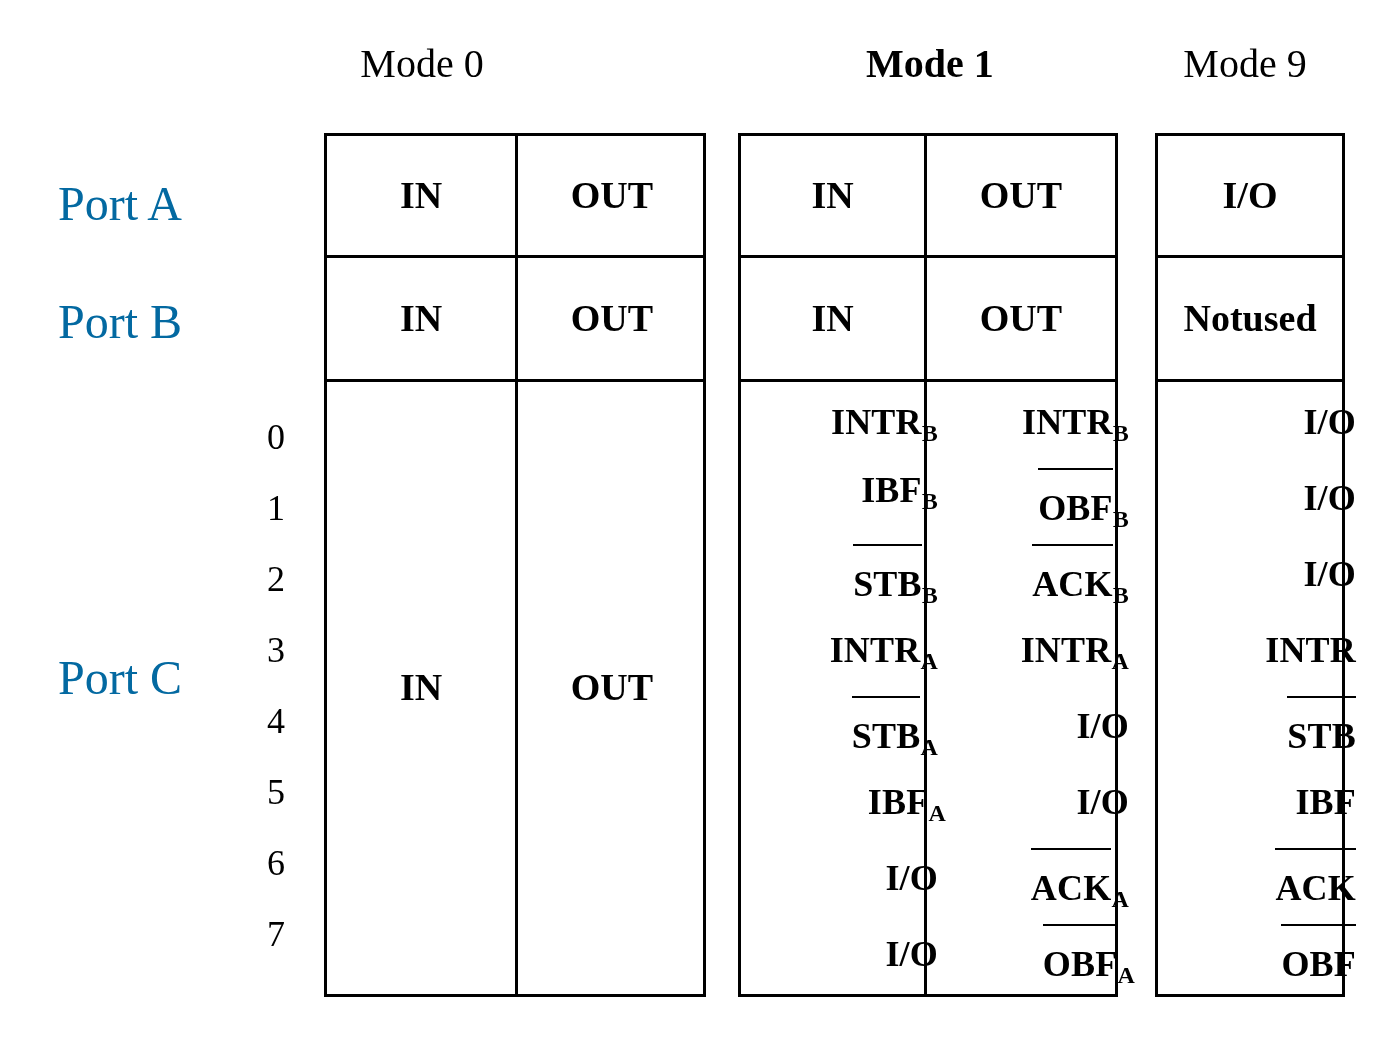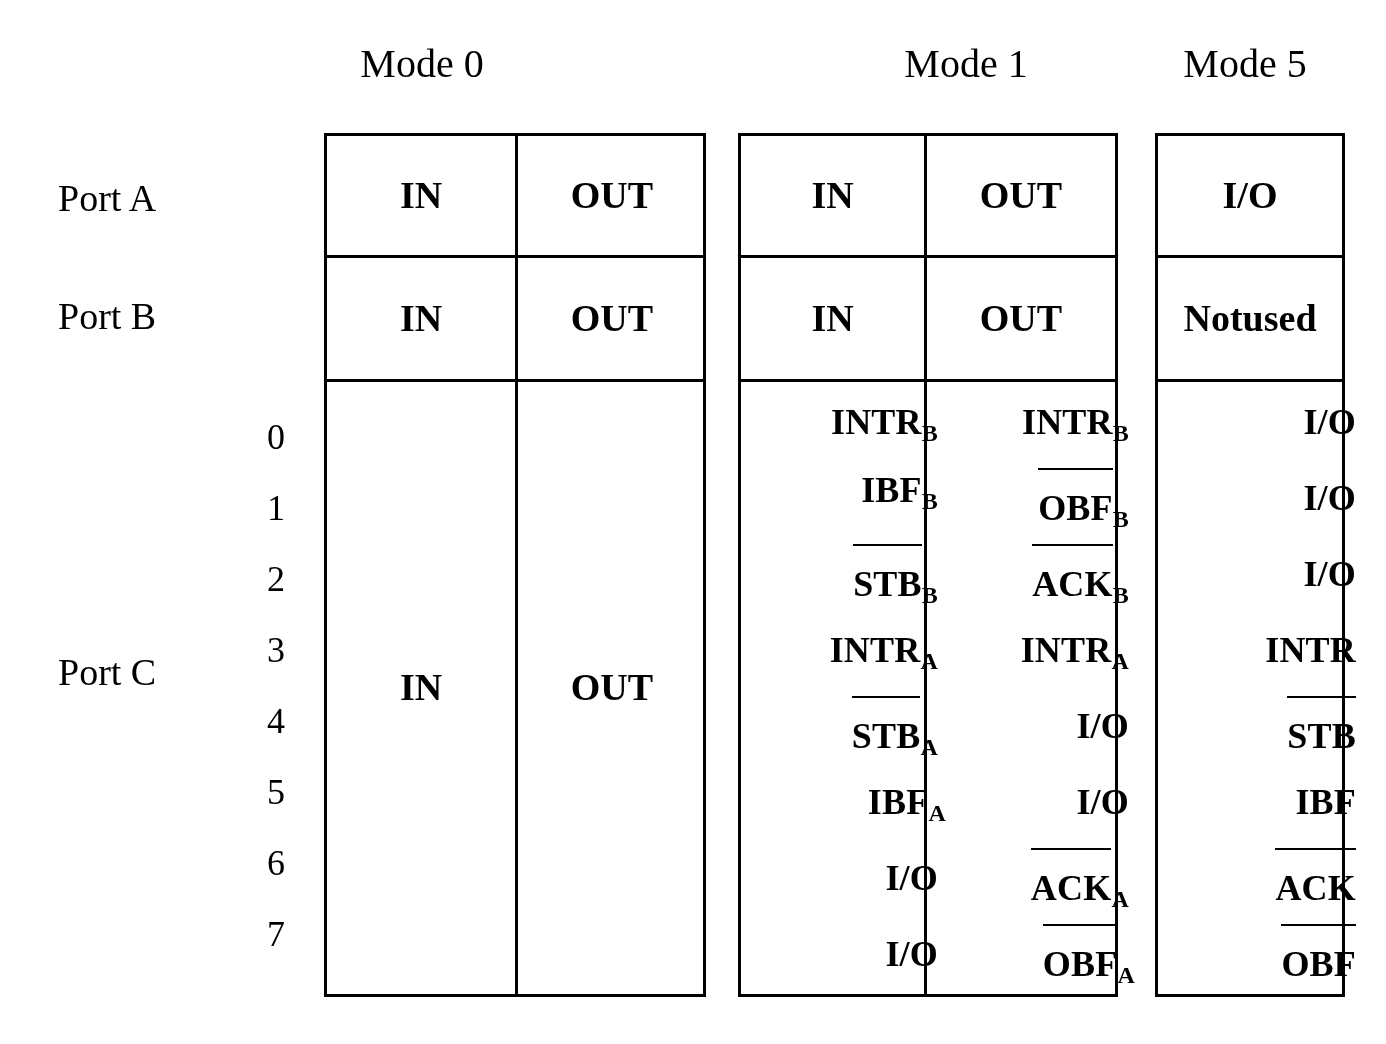--- a/index.html
+++ b/index.html
@@ -26,29 +26,29 @@
   
   .mode-header {
     position: absolute;
     text-align: center;
     font-size: 40px;
     font-family: "Liberation Serif", serif;
     color: #000;
     white-space: nowrap;
   }
   #mode0-header { left: 232px; top: 40px; width: 380px; }
-  #mode1-header { left: 776px; top: 40px; width: 380px; }
+  #mode1-header { left: 740px; top: 40px; width: 380px; font-weight: bold; }
   #mode2-header { left: 1145px; top: 40px; width: 200px; }
 
   
   .row-label {
     position: absolute;
-    font-size: 38px;
+    font-size: 48px;
     white-space: nowrap;
-    color: #000000;
+    color: #0369a1;
   }
   #label-porta { left: 58px; top: 176px; }
   #label-portb { left: 58px; top: 294px; }
   #label-portc { left: 58px; top: 650px; }
 
   
   #bit-index {
     position: absolute;
     left: 255px;
     top: 402px;
@@ -111,21 +111,21 @@
   .sig sub { font-size: 24px; vertical-align: baseline; position: relative; top: 7px; }
   .ovl { border-top: 2.5px solid #000; padding-top: 19px; display: inline-block; }
 </style>
 </head>
 <body>
 
 <div id="figure">
 
   <div class="mode-header" id="mode0-header">Mode 0</div>
   <div class="mode-header" id="mode1-header">Mode 1</div>
-  <div class="mode-header" id="mode2-header">Mode 5</div>
+  <div class="mode-header" id="mode2-header">Mode 9</div>
 
   <div class="row-label" id="label-porta">Port A</div>
   <div class="row-label" id="label-portb">Port B</div>
   <div class="row-label" id="label-portc">Port C</div>
 
   <div id="bit-index">
     <div>0</div>
     <div>1</div>
     <div>2</div>
     <div>3</div>

